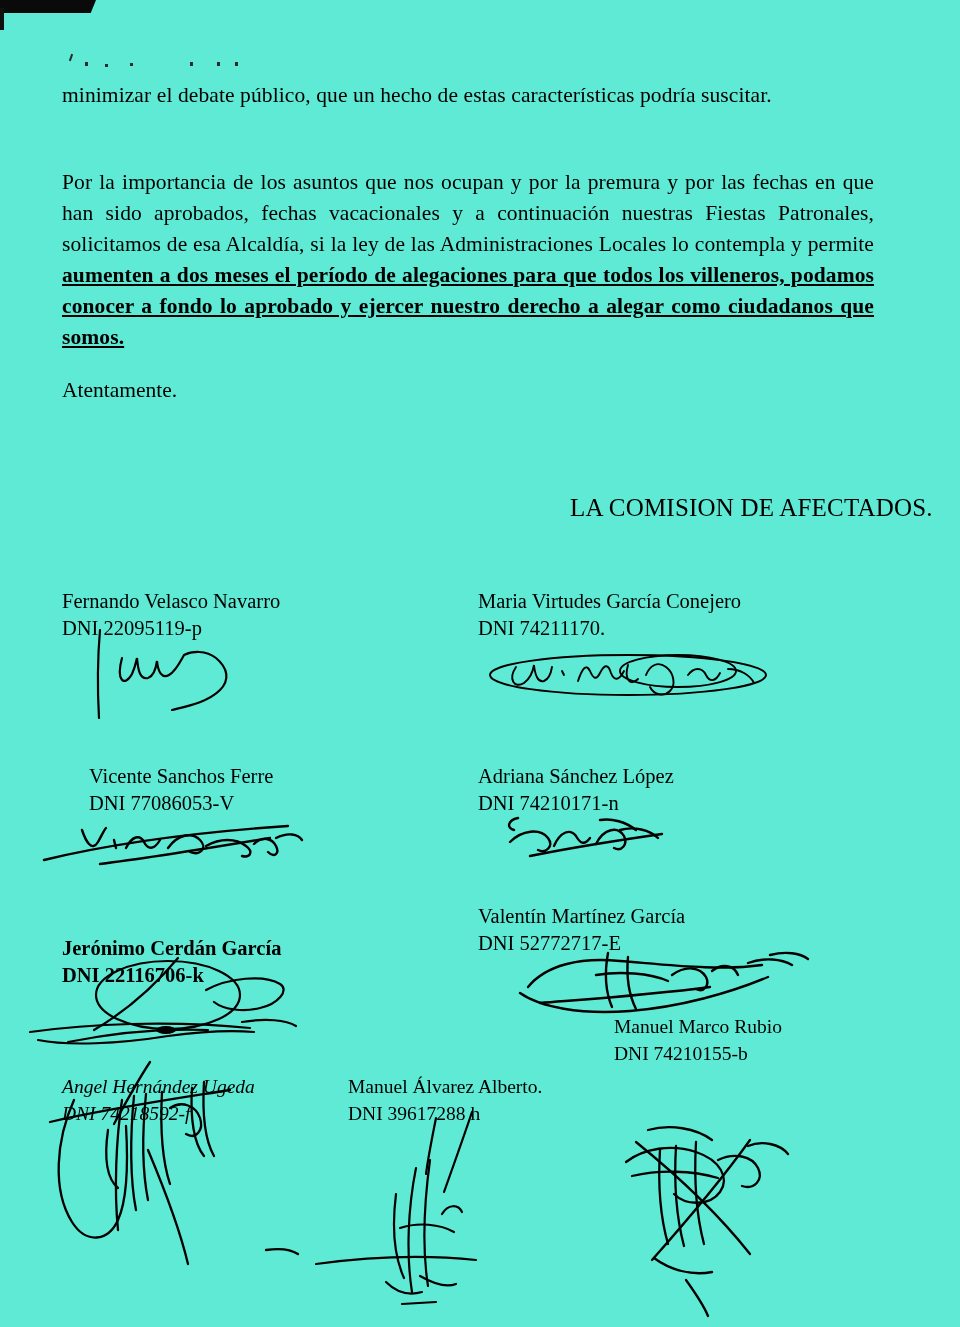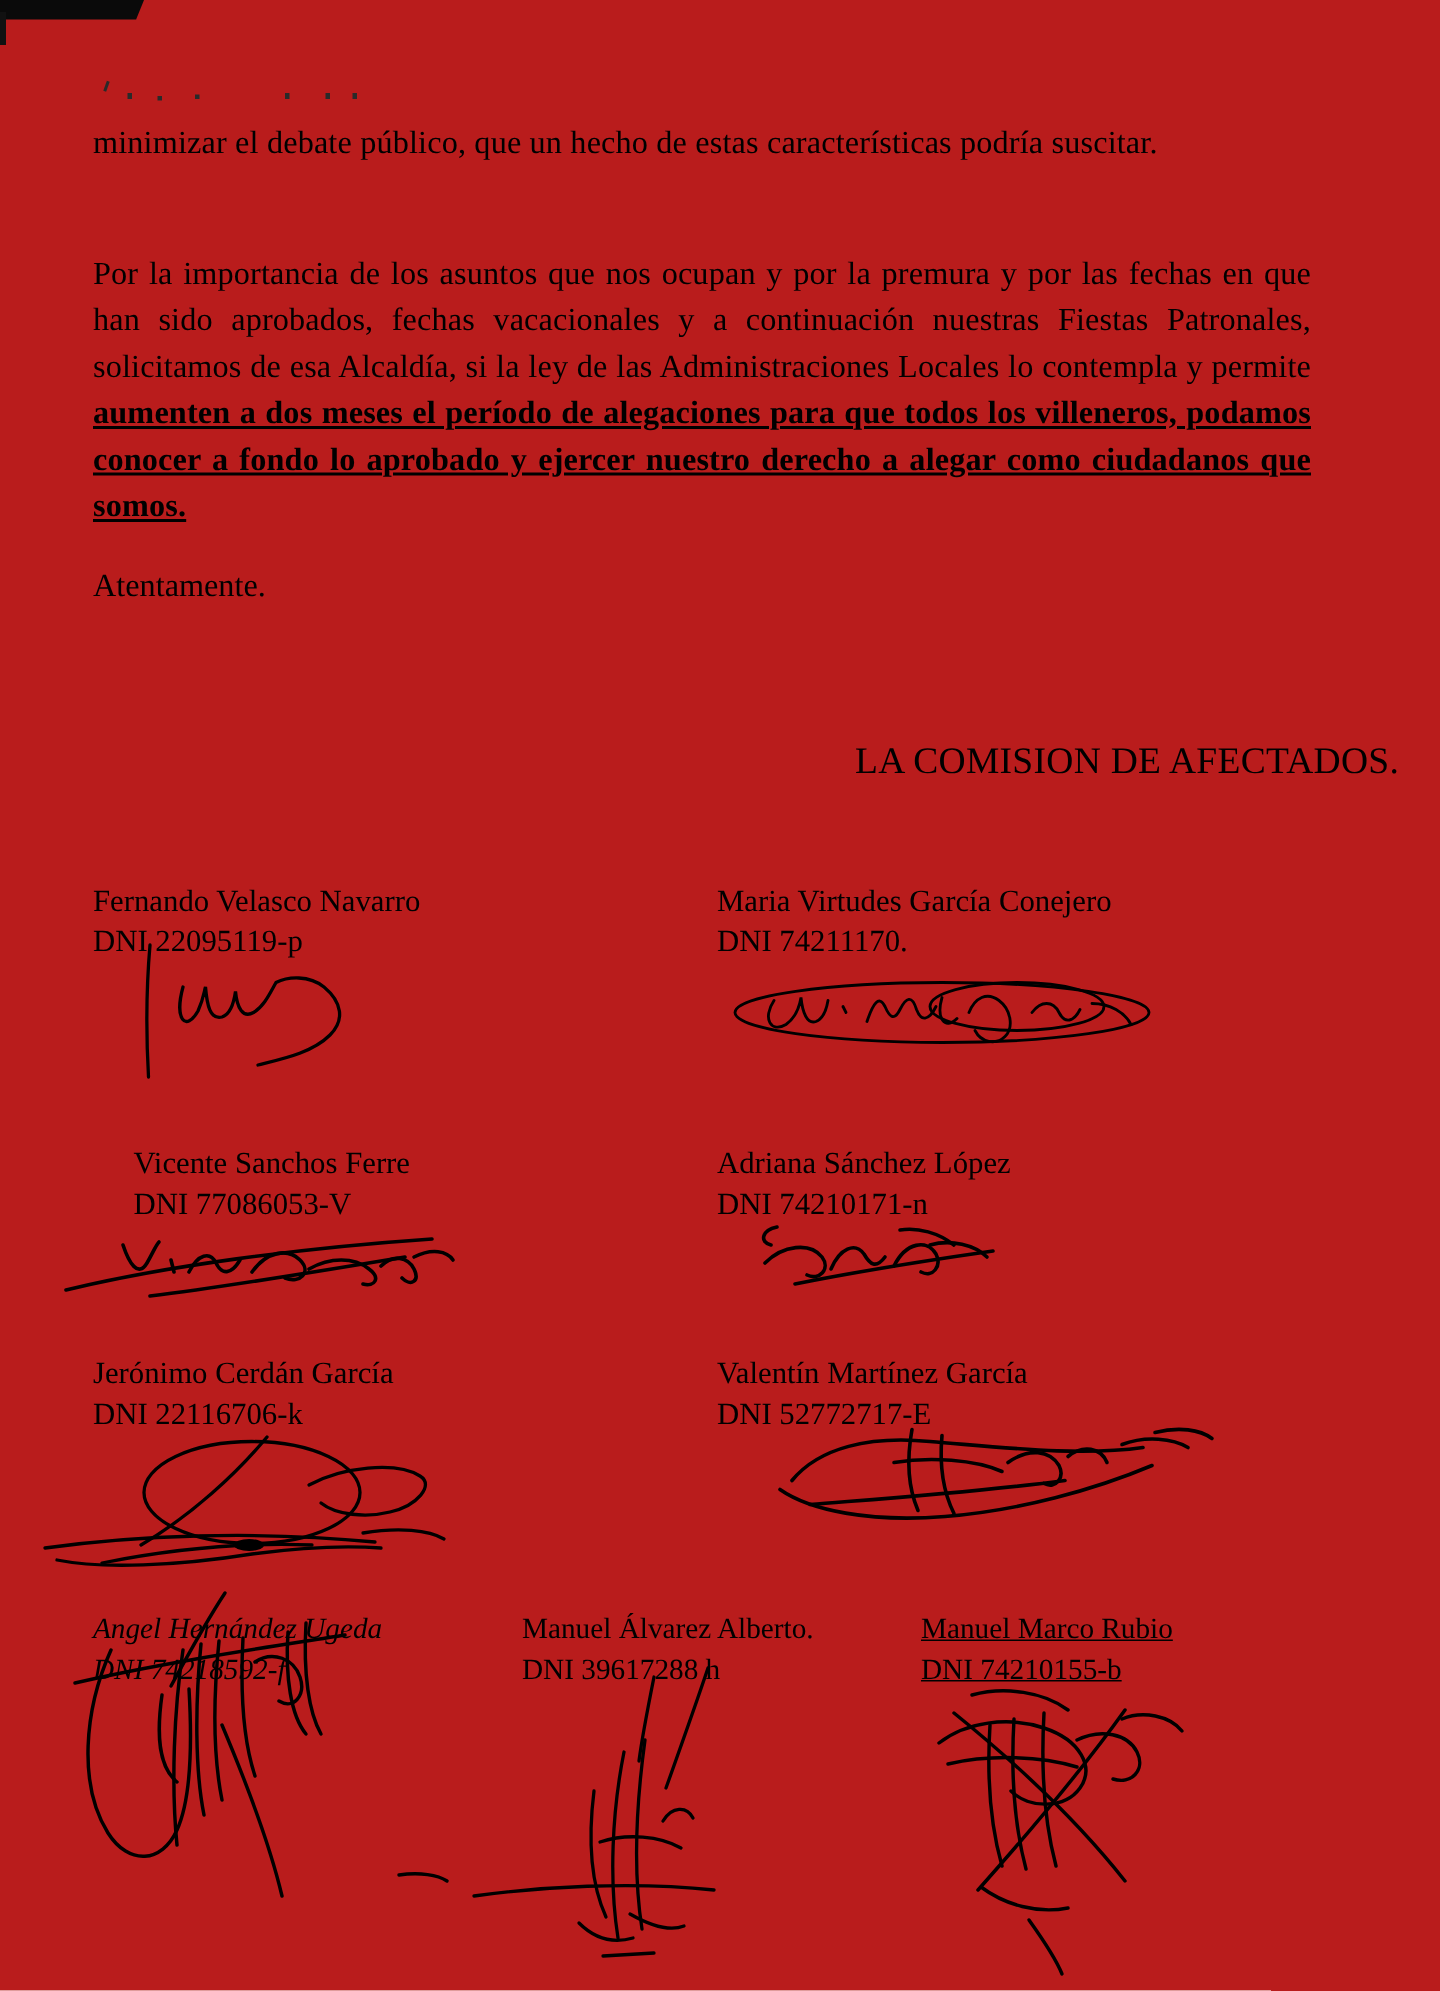--- a/index.html
+++ b/index.html
@@ -4,21 +4,21 @@
 <style>
   html, body {
     margin: 0;
     padding: 0;
     background: #ffffff;
   }
   .page {
     position: relative;
     width: 960px;
     height: 1327px;
-    background: #b91c1c;
+    background: #5eead4;
     overflow: hidden;
     font-family: "Liberation Serif", "DejaVu Serif", serif;
     color: #000000;
   }
 
   
   .scan-edge-top {
     position: absolute;
     top: 0;
     left: 0;
@@ -179,21 +179,21 @@
         <path d="M10 30 C22 18, 40 16, 48 26 C54 34, 46 42, 38 38"></path>
         <path d="M54 34 C60 20, 70 16, 76 24 C80 31, 84 34, 90 26"></path>
         <path d="M96 32 C104 16, 118 14, 124 24 C128 32, 122 40, 114 36"></path>
         <path d="M120 18 C134 14, 150 18, 158 26"></path>
         <path d="M100 8 C112 6, 126 10, 136 18"></path>
         <path d="M30 44 C70 36, 120 28, 162 22"></path>
       </g>
     </svg>
   </div>
 
-  <div class="sig-block" style="left:62px;top:903px;">
+  <div class="sig-block" style="left:62px;top:935px;font-weight:bold;">
     <span class="sig-name">Jerónimo Cerdán García</span>
     <span class="sig-dni">DNI  22116706-k</span>
   </div>
   <div class="sig-art" style="left:28px;top:950px;">
     <svg width="310" height="95" viewBox="0 0 310 95">
       <g fill="none" stroke="#000" stroke-width="2.2" stroke-linecap="round">
         <ellipse cx="140" cy="45" rx="72" ry="34"></ellipse>
         <path d="M178 40 C200 28, 236 24, 252 34 C262 40, 250 54, 232 58 C216 62, 196 60, 186 52"></path>
         <path d="M150 8 C130 32, 100 60, 66 80"></path>
         <path d="M2 82 C60 74, 140 70, 222 78"></path>
@@ -265,21 +265,21 @@
         <path d="M142 106 C148 96, 158 96, 162 104"></path>
         <path d="M86 174 C96 184, 108 188, 122 184"></path>
         <path d="M16 156 C60 150, 120 146, 176 152"></path>
         <path d="M120 168 C134 176, 146 180, 156 176"></path>
         <path d="M102 196 L136 194"></path>
         <path d="M136 10 C132 30, 128 50, 126 66"></path>
       </g>
     </svg>
   </div>
 
-  <div class="sig-block" style="left:614px;top:1073px;font-size:19.5px;text-decoration:underline;">
+  <div class="sig-block" style="left:614px;top:1013px;font-size:19.5px;">
     <span class="sig-name">Manuel Marco Rubio</span>
     <span class="sig-dni">DNI 74210155-b</span>
   </div>
   <div class="sig-art" style="left:600px;top:1120px;">
     <svg width="260" height="200" viewBox="0 0 260 200">
       <g fill="none" stroke="#000" stroke-width="2.3" stroke-linecap="round">
         <path d="M48 10 C70 4, 96 8, 112 20"></path>
         <path d="M26 42 C44 28, 72 24, 96 32 C120 40, 130 58, 120 72 C110 86, 86 86, 74 74"></path>
         <path d="M60 30 C58 62, 60 96, 68 124"></path>
         <path d="M76 26 C74 60, 76 96, 84 126"></path>

